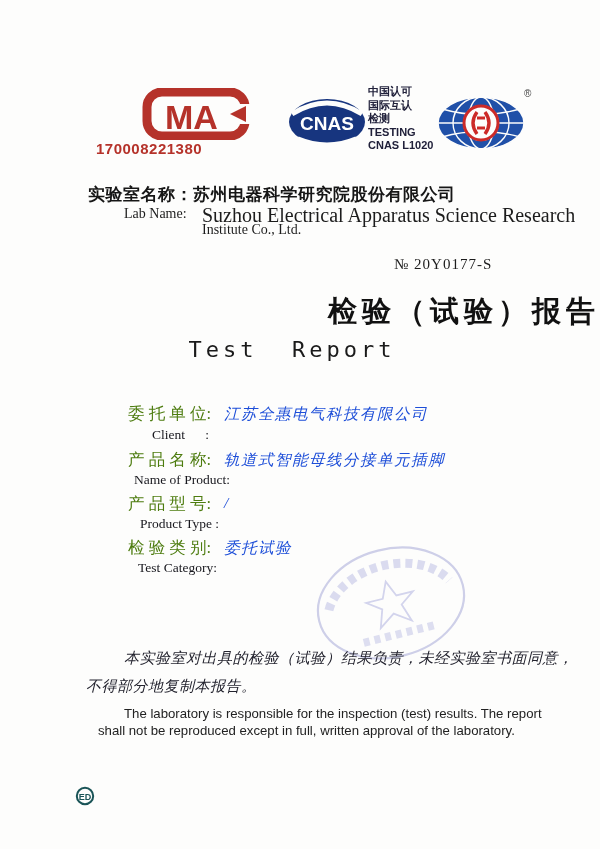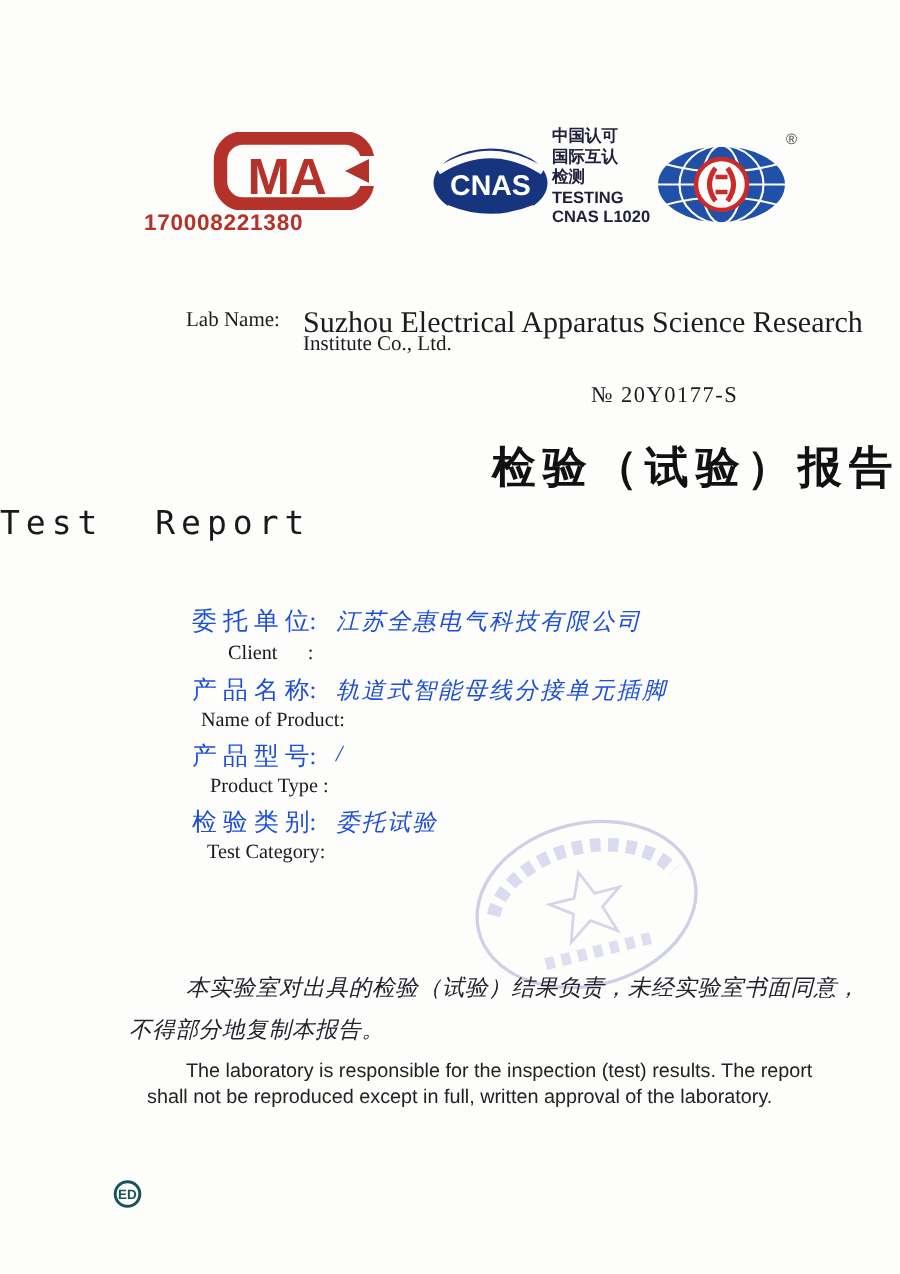--- a/index.html
+++ b/index.html
@@ -34,27 +34,27 @@
   .lab-en1{position:absolute;left:202px;top:204px;font-size:20px;}
   .lab-en2{position:absolute;left:202px;top:222px;font-size:14px;}
   
   .report-no{position:absolute;left:394px;top:256px;font-size:15px;letter-spacing:1px;}
   .title-zh{
     position:absolute;left:0;top:292px;width:600px;text-align:right;
     font-family:"Liberation Sans","DejaVu Sans",sans-serif;font-weight:bold;
     font-size:29px;letter-spacing:5px;color:#111;
   }
   .title-en{
-    position:absolute;left:0;top:337px;width:584px;text-align:left;
+    position:absolute;left:0;top:337px;width:584px;text-align:center;
     font-family:"DejaVu Sans Mono",monospace;font-size:22px;
     letter-spacing:4px;color:#1a1a1a;white-space:pre;
   }
   
   .f-label{
-    position:absolute;left:128px;font-size:16.5px;color:#1d4ed8;
+    position:absolute;left:128px;font-size:16.5px;color:#4d7c0f;
     font-family:"Liberation Serif",serif;white-space:pre;
   }
   .f-value{
     position:absolute;left:224px;font-size:15.5px;color:#1d4ed8;
     font-family:"Liberation Serif",serif;font-style:italic;letter-spacing:1.5px;
   }
   .f-sub{position:absolute;font-size:13.5px;color:#17171d;white-space:pre;}
   
   .stmt-zh{
     position:absolute;font-size:15px;color:#23232e;letter-spacing:.5px;
@@ -112,20 +112,21 @@
       </g>
       <circle cx="45" cy="29" r="18" fill="#fdfdfc"></circle>
       <circle cx="45" cy="29" r="17" fill="none" stroke="#cc2a28" stroke-width="3"></circle>
       <path d="M41,18 q-8,11 0,22 M49,18 q8,11 0,22" fill="none" stroke="#cc2a28" stroke-width="3.4"></path>
       <line x1="41" y1="24" x2="49" y2="24" stroke="#cc2a28" stroke-width="3"></line>
       <line x1="41" y1="34" x2="49" y2="34" stroke="#cc2a28" stroke-width="3"></line>
     </svg>
   </div>
   <div class="reg-mark">®</div>
 
+  <div class="lab-zh"><span>实验室名称：</span><span>苏州电器科学研究院股份有限公司</span></div>
   <div class="lab-en-label">Lab Name:</div>
   <div class="lab-en1">Suzhou Electrical Apparatus Science Research</div>
   <div class="lab-en2">Institute Co., Ltd.</div>
 
   <div class="report-no">№  20Y0177-S</div>
 
   <div class="title-zh">检验（试验）报告</div>
   <div class="title-en">Test  Report</div>
 
   <div class="f-label" style="top:403px;">委 托 单 位:</div>

